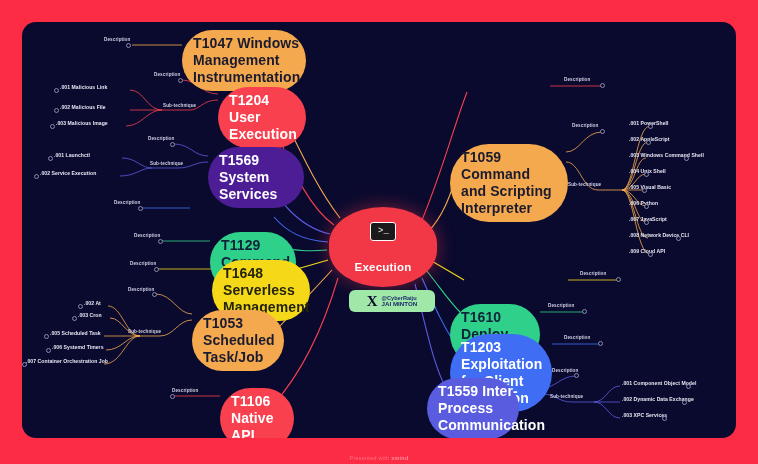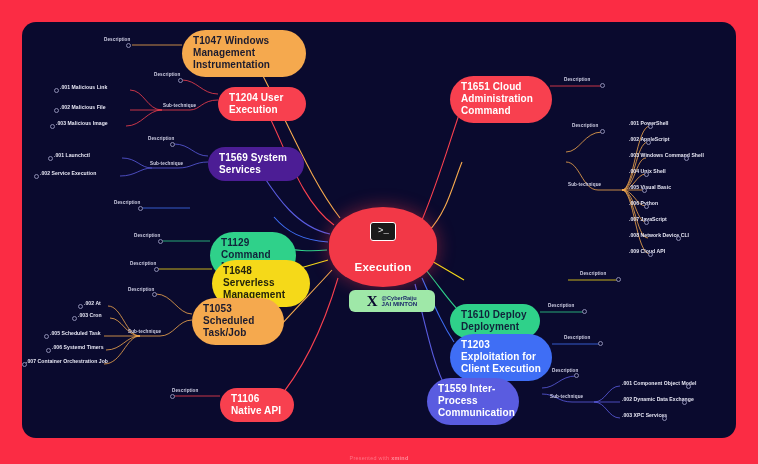--- a/index.html
+++ b/index.html
@@ -13,21 +13,21 @@
     position:absolute;left:22px;top:22px;width:714px;height:416px;
     background:#0a0a2e;border-radius:14px;overflow:hidden;
   }
   #edges{position:absolute;left:0;top:0;width:714px;height:416px;}
   .node{
     position:absolute;box-sizing:border-box;
     border-radius:999px;display:flex;align-items:center;
     font-weight:bold;letter-spacing:.1px;line-height:1.22;
   }
   .node span{display:block;}
-  .topic{padding:5px 11px;font-size:10px;align-items:center;}
+  .topic{padding:5px 11px;font-size:14px;align-items:center;}
   .leaf{
     position:absolute;font-size:5.1px;font-weight:bold;color:#e8e8f5;
     white-space:nowrap;letter-spacing:.05px;
   }
   .edgelabel{
     position:absolute;font-size:4.6px;font-weight:bold;color:#cfcfe4;
     white-space:nowrap;letter-spacing:.1px;
   }
   .dot{
     position:absolute;width:5px;height:5px;border-radius:50%;
@@ -198,21 +198,21 @@
     </div>
     <span class="edgelabel" style="left:112px;top:211px;">Description</span>
     <span class="dot" style="left:136px;top:217px;"></span>
 
     <div class="node topic" style="left:190px;top:238px;width:98px;background:#f5d919;color:#24240c;">
       <span>T1648 Serverless Management</span>
     </div>
     <span class="edgelabel" style="left:108px;top:239px;">Description</span>
     <span class="dot" style="left:132px;top:245px;"></span>
 
-    <div class="node topic" style="left:170px;top:276px;width:92px;background:#f5a94e;color:#1b1b2f;">
+    <div class="node topic" style="left:170px;top:288px;width:92px;background:#f5a94e;color:#1b1b2f;">
       <span>T1053 Scheduled Task/Job</span>
     </div>
     <span class="edgelabel" style="left:106px;top:265px;">Description</span>
     <span class="dot" style="left:130px;top:270px;"></span>
     <span class="edgelabel" style="left:106px;top:307px;">Sub-technique</span>
     <span class="leaf" style="left:62px;top:278px;">.002 At</span>
     <span class="dot" style="left:56px;top:282px;"></span>
     <span class="leaf" style="left:56px;top:290px;">.003 Cron</span>
     <span class="dot" style="left:50px;top:294px;"></span>
     <span class="leaf" style="left:28px;top:308px;">.005 Scheduled Task</span>
@@ -221,26 +221,26 @@
     <span class="dot" style="left:24px;top:326px;"></span>
     <span class="leaf" style="left:4px;top:336px;">.007 Container Orchestration Job</span>
     <span class="dot" style="left:0px;top:340px;"></span>
 
     <div class="node topic" style="left:198px;top:366px;width:74px;background:#f8404f;color:#ffffff;">
       <span>T1106 Native API</span>
     </div>
     <span class="edgelabel" style="left:150px;top:366px;">Description</span>
     <span class="dot" style="left:148px;top:372px;"></span>
 
-    <div class="node topic" style="left:428px;top:54px;width:102px;background:#f8404f;color:#ffffff;">
-      <span>T1651 Cloud Administration Command</span>
-    </div>
     <span class="edgelabel" style="left:542px;top:55px;">Description</span>
     <span class="dot" style="left:578px;top:61px;"></span>
 
+    <div class="node topic" style="left:428px;top:122px;width:118px;background:#f5a94e;color:#1b1b2f;">
+      <span>T1059 Command and Scripting Interpreter</span>
+    </div>
     <span class="edgelabel" style="left:550px;top:101px;">Description</span>
     <span class="dot" style="left:578px;top:107px;"></span>
     <span class="edgelabel" style="left:546px;top:160px;">Sub-technique</span>
     <span class="leaf" style="left:607px;top:98px;">.001 PowerShell</span>
     <span class="dot" style="left:626px;top:102px;"></span>
     <span class="leaf" style="left:607px;top:114px;">.002 AppleScript</span>
     <span class="dot" style="left:624px;top:118px;"></span>
     <span class="leaf" style="left:607px;top:130px;">.003 Windows Command Shell</span>
     <span class="dot" style="left:662px;top:134px;"></span>
     <span class="leaf" style="left:607px;top:146px;">.004 Unix Shell</span>

